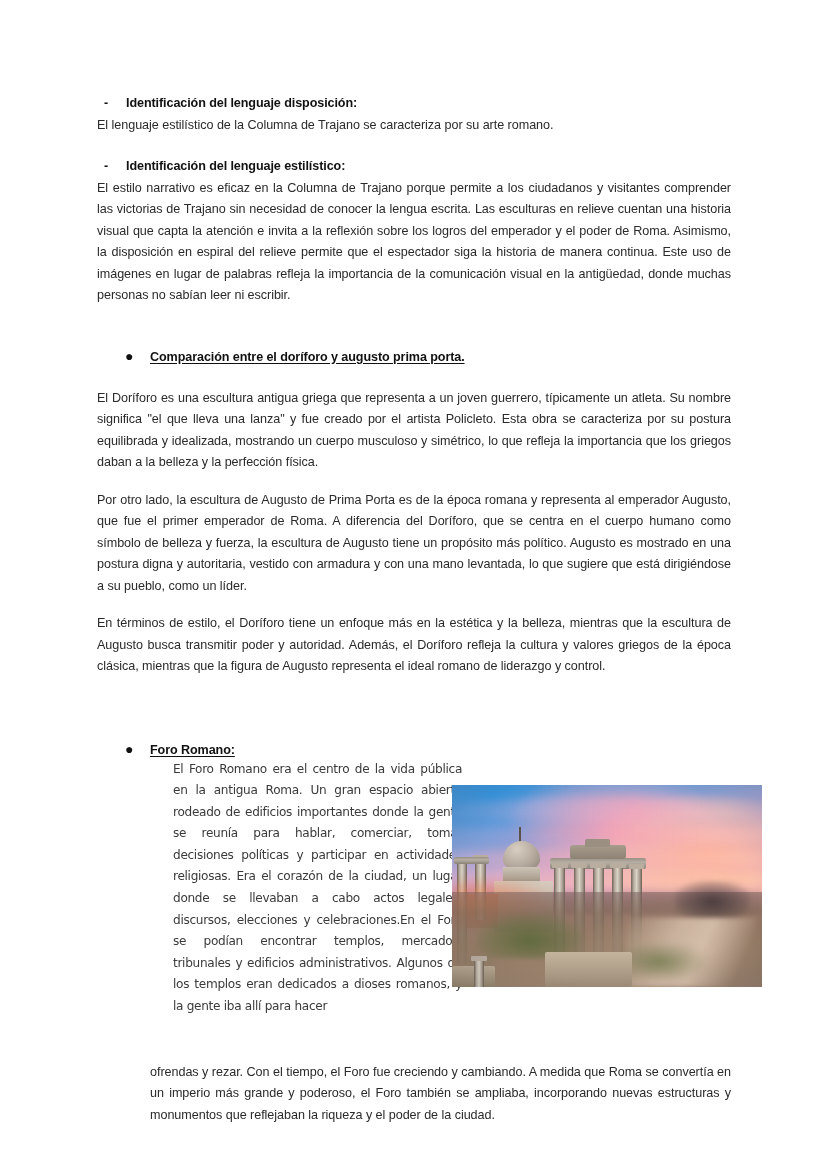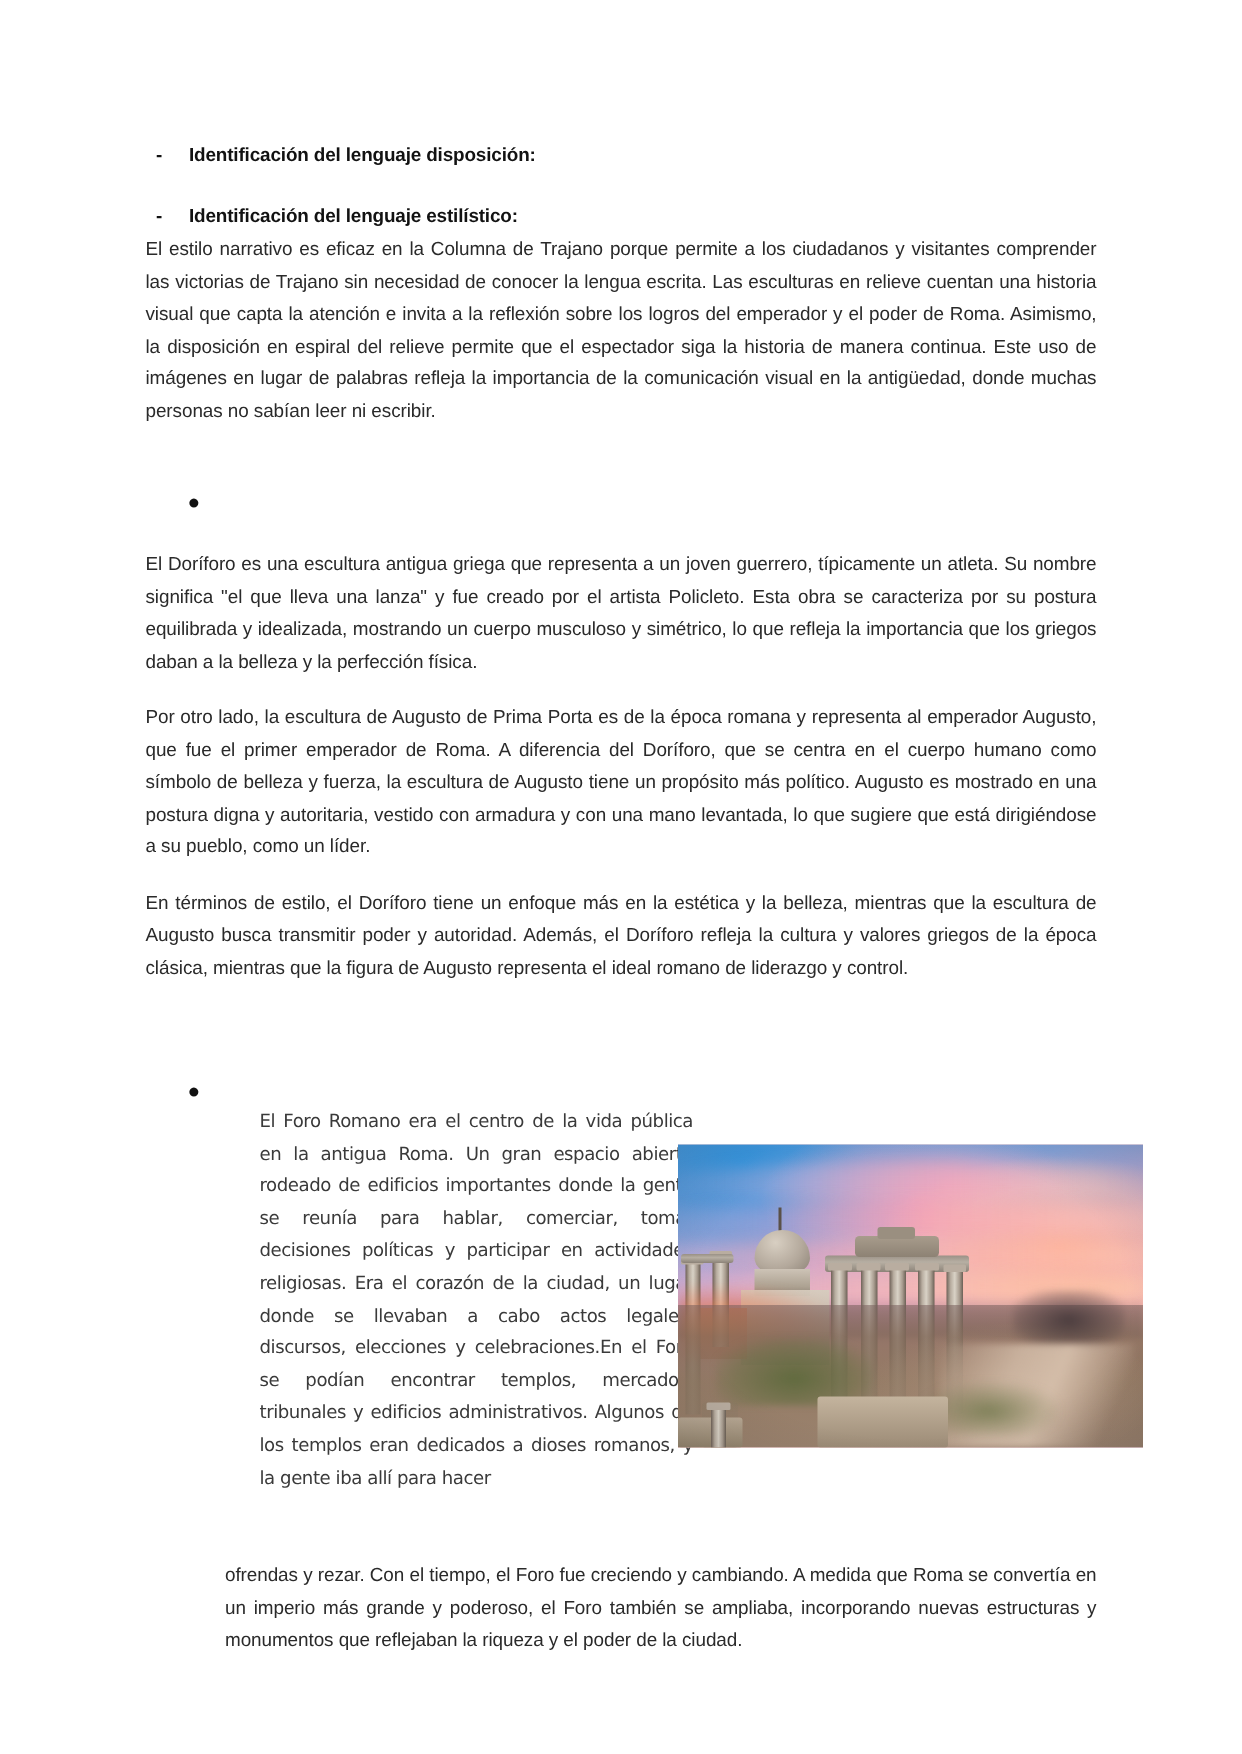--- a/index.html
+++ b/index.html
@@ -258,49 +258,52 @@
 </head>
 <body>
 
 <div class="page">
   <div class="content">
 
     <div class="dash-heading">
       <span class="dash-mark">-</span>
       <span class="dash-text">Identificación del lenguaje disposición:</span>
     </div>
+    <p class="body">El lenguaje estilístico de la Columna de Trajano se caracteriza por su arte romano.</p>
 
     <div class="gap-md"></div>
 
     <div class="dash-heading">
       <span class="dash-mark">-</span>
       <span class="dash-text">Identificación del lenguaje estilístico:</span>
     </div>
     <p class="body">El estilo narrativo es eficaz en la Columna de Trajano porque permite a los ciudadanos y visitantes comprender las victorias de Trajano sin necesidad de conocer la lengua escrita. Las esculturas en relieve cuentan una historia visual que capta la atención e invita a la reflexión sobre los logros del emperador y el poder de Roma. Asimismo, la disposición en espiral del relieve permite que el espectador siga la historia de manera continua. Este uso de imágenes en lugar de palabras refleja la importancia de la comunicación visual en la antigüedad, donde muchas personas no sabían leer ni escribir.</p>
 
     <div class="gap-xl"></div>
 
     <div class="bullet-heading">
       <span class="bullet-dot">●</span>
+      <span class="bullet-label">Comparación entre el doríforo y augusto prima porta.</span>
     </div>
 
     <div class="gap-md"></div>
     <p class="body">El Doríforo es una escultura antigua griega que representa a un joven guerrero, típicamente un atleta. Su nombre significa "el que lleva una lanza" y fue creado por el artista Policleto. Esta obra se caracteriza por su postura equilibrada y idealizada, mostrando un cuerpo musculoso y simétrico, lo que refleja la importancia que los griegos daban a la belleza y la perfección física.</p>
     <div class="gap-sm"></div>
     <p class="body">Por otro lado, la escultura de Augusto de Prima Porta es de la época romana y representa al emperador Augusto, que fue el primer emperador de Roma. A diferencia del Doríforo, que se centra en el cuerpo humano como símbolo de belleza y fuerza, la escultura de Augusto tiene un propósito más político. Augusto es mostrado en una postura digna y autoritaria, vestido con armadura y con una mano levantada, lo que sugiere que está dirigiéndose a su pueblo, como un líder.</p>
     <div class="gap-sm"></div>
     <p class="body">En términos de estilo, el Doríforo tiene un enfoque más en la estética y la belleza, mientras que la escultura de Augusto busca transmitir poder y autoridad. Además, el Doríforo refleja la cultura y valores griegos de la época clásica, mientras que la figura de Augusto representa el ideal romano de liderazgo y control.</p>
 
     <div class="gap-xl"></div>
     <div class="gap-md"></div>
 
     <div class="foro-block">
 
       <div class="bullet-heading">
         <span class="bullet-dot">●</span>
+        <span class="bullet-label">Foro Romano:</span>
       </div>
 
       <div class="foro-col">El Foro Romano era el centro de la vida pública en la antigua Roma. Un gran espacio abierto rodeado de edificios importantes donde la gente se reunía para hablar, comerciar, tomar decisiones políticas y participar en actividades religiosas. Era el corazón de la ciudad, un lugar donde se llevaban a cabo actos legales, discursos, elecciones y celebraciones.En el Foro se podían encontrar templos, mercados, tribunales y edificios administrativos. Algunos de los templos eran dedicados a dioses romanos, y la gente iba allí para hacer</div>
 
       <div class="foro-tail">ofrendas y rezar. Con el tiempo, el Foro fue creciendo y cambiando. A medida que Roma se convertía en un imperio más grande y poderoso, el Foro también se ampliaba, incorporando nuevas estructuras y monumentos que reflejaban la riqueza y el poder de la ciudad.</div>
 
       <div class="photo">
         <div class="sky"></div>
         <div class="cloudband cb1"></div>
         <div class="cloudband cb2"></div>

